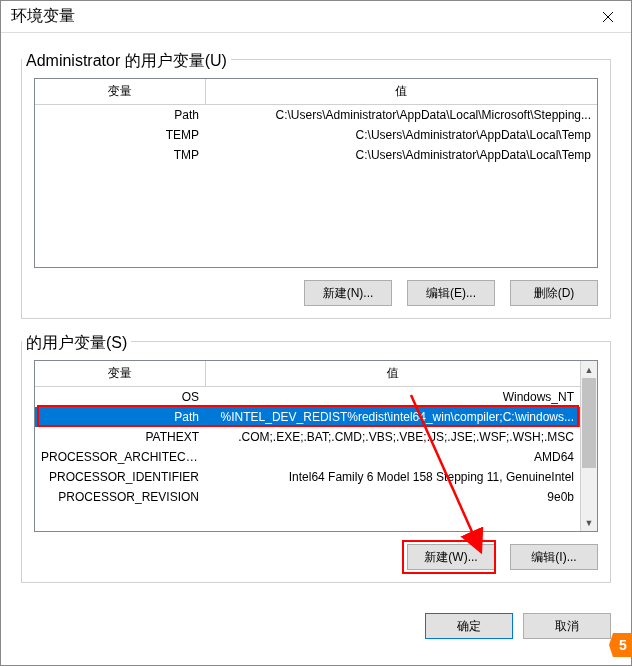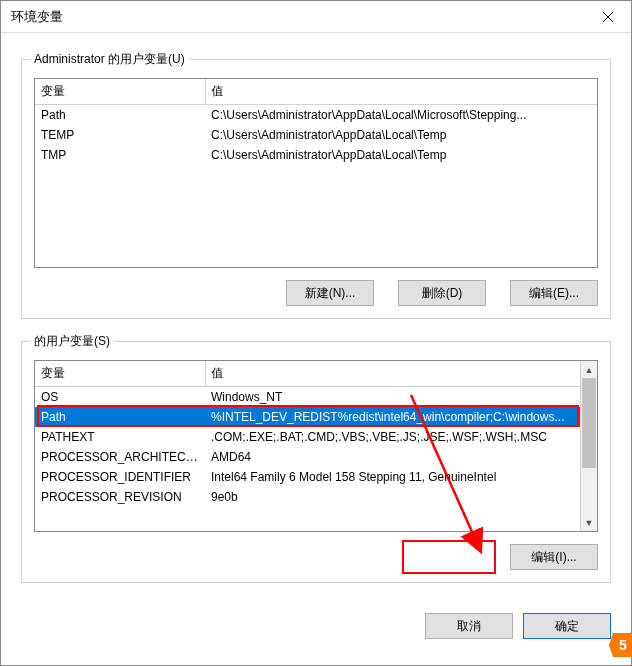--- a/index.html
+++ b/index.html
@@ -19,21 +19,21 @@
   }
   .titlebar {
     height: 32px;
     display: flex;
     align-items: center;
     justify-content: space-between;
     padding: 0 0 0 10px;
     border-bottom: 1px solid #ddd;
   }
   .titlebar .title {
-    font-size: 13px;
+    font-size: 16px;
   }
   .close-btn {
     width: 46px;
     height: 32px;
     display: flex;
     align-items: center;
     justify-content: center;
     cursor: pointer;
   }
   .close-btn svg { width: 10px; height: 10px; }
@@ -42,52 +42,53 @@
   }
   .group {
     border: 1px solid #d0d0d0;
     margin-top: 12px;
     padding: 18px 12px 12px 12px;
     position: relative;
   }
   .group-label {
     position: absolute;
     top: -9px;
-    left: 8px;
+    left: 0;
     background: #fff;
     padding: 0 4px;
-    font-size: 12px;
+    font-size: 16px;
   }
   .table-wrap {
     border: 1px solid #828790;
     height: 190px;
     overflow: hidden;
     position: relative;
     background: #fff;
   }
   .sys-table-wrap { height: 172px; }
   .tbl {
     width: 100%;
     border-collapse: collapse;
     table-layout: fixed;
   }
   .tbl th {
-    text-align: left;
+    text-align: center;
     font-weight: normal;
     padding: 4px 6px;
     border-bottom: 1px solid #d0d0d0;
     border-right: 1px solid #d0d0d0;
     background: #fff;
   }
   .tbl th:last-child { border-right: none; }
   .tbl td {
     padding: 3px 6px;
     white-space: nowrap;
     overflow: hidden;
     text-overflow: ellipsis;
+    text-align: right;
   }
   .tbl .col-var { width: 170px; }
   .row-selected td {
     background: #0078d7;
     color: #fff;
   }
   .highlight-box {
     position: absolute;
     border: 2px solid #ff0000;
     pointer-events: none;
@@ -110,21 +111,21 @@
   .sb-thumb {
     position: absolute;
     left: 1px; right: 1px;
     top: 17px;
     height: 90px;
     background: #c2c2c2;
   }
   .btn-row {
     display: flex;
     justify-content: flex-end;
-    gap: 24px;
+    gap: 15px;
     margin-top: 12px;
   }
   .win-btn {
     min-width: 88px;
     height: 26px;
     border: 1px solid #adadad;
     background: #e1e1e1;
     font-family: inherit;
     font-size: 12px;
     cursor: pointer;
@@ -192,22 +193,22 @@
             <tr>
               <td>TMP</td>
               <td>C:\Users\Administrator\AppData\Local\Temp</td>
             </tr>
           </tbody>
         </table>
       </div>
 
       <div class="btn-row">
         <button class="win-btn">新建(N)...</button>
+        <button class="win-btn">编辑(E)...</button>
         <button class="win-btn">删除(D)</button>
-        <button class="win-btn">编辑(E)...</button>
       </div>
     </div>
 
     <div class="group" style="margin-top:22px">
       <span class="group-label">的用户变量(S)</span>
 
       <div class="table-wrap sys-table-wrap" style="position:relative">
         <table class="tbl" style="width:calc(100% - 17px)">
           <thead>
             <tr>
@@ -245,40 +246,41 @@
         <div class="scrollbar">
           <div class="sb-btn">▲</div>
           <div class="sb-thumb"></div>
           <div class="sb-btn" style="position:absolute;bottom:0;left:0;right:0">▼</div>
         </div>
 
         <div class="highlight-box" style="left:2px; top:44px; right:18px; height:22px;"></div>
       </div>
 
       <div class="btn-row" style="position:relative">
+        <button class="win-btn">新建(W)...</button>
         <button class="win-btn">编辑(I)...</button>
 
         <div class="edit-highlight" style="left:calc(100% - 196px); top:-4px; width:94px; height:34px;"></div>
       </div>
     </div>
 
     <svg class="arrow-svg" style="left:400px; top:386px; width:110px; height:180px;">
       <defs>
         <marker id="ah" markerWidth="12" markerHeight="12" refX="9" refY="5" orient="auto">
           <path d="M0,0 L10,5 L0,10 Z" fill="#ff0000"></path>
         </marker>
       </defs>
       <path d="M10,8 L80,165" stroke="#ff0000" stroke-width="2.5" fill="none" marker-end="url(#ah)"></path>
     </svg>
 
   </div>
 
   <div class="dialog-btns">
+    <button class="win-btn" style="border-color:#0078d7">确定</button>
     <button class="win-btn">取消</button>
-    <button class="win-btn" style="border-color:#0078d7">确定</button>
   </div>
 
   <svg class="favicon" viewBox="0 0 28 28">
     <path d="M4 2 L24 2 L28 14 L24 26 L4 26 L0 14 Z" fill="#ff7a00"></path>
     <text x="14" y="19" text-anchor="middle" fill="#fff" font-size="14" font-weight="bold" font-family="Arial">5</text>
   </svg>
 
 </div>
 
 </body></html>

